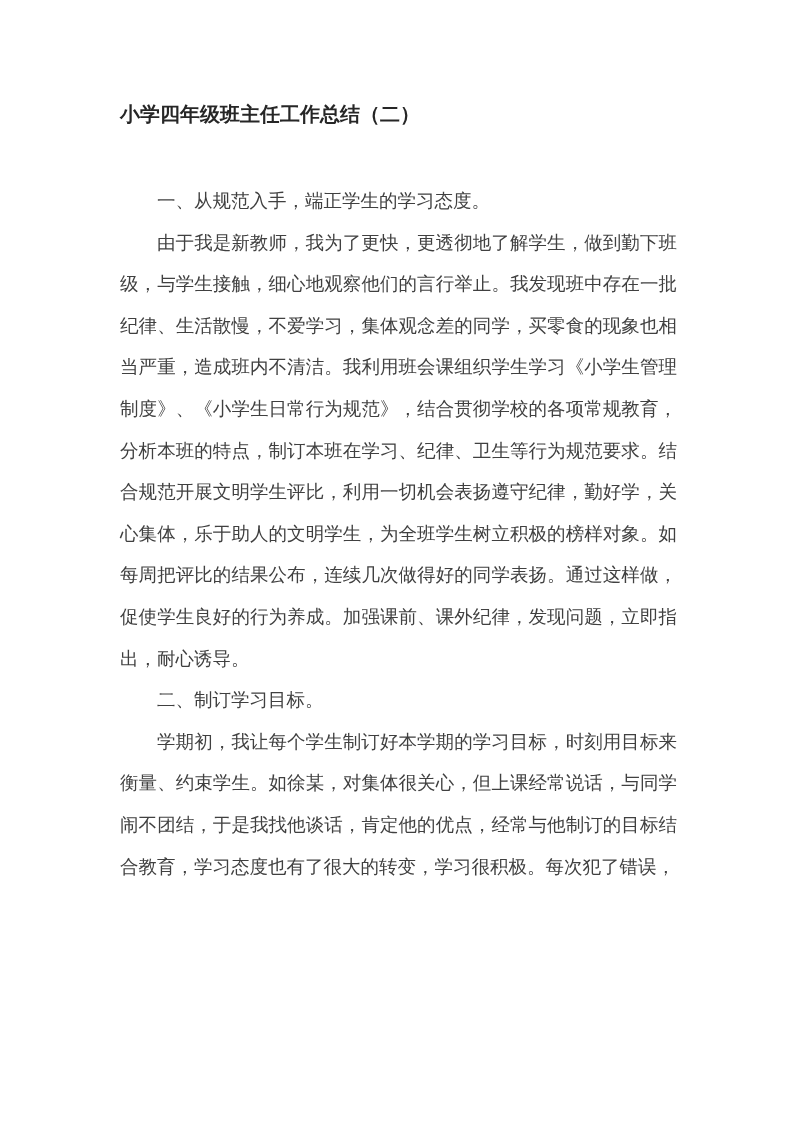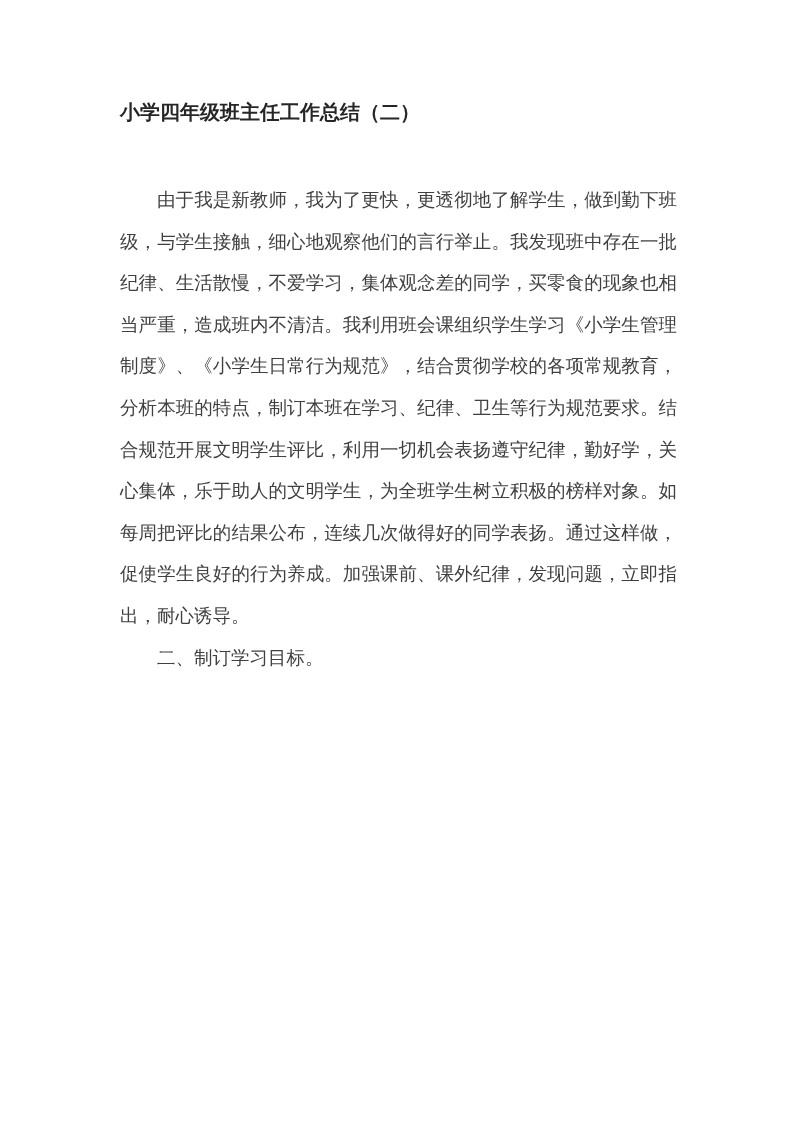--- a/index.html
+++ b/index.html
@@ -6,21 +6,21 @@
     margin: 0;
     padding: 0;
     background: #ffffff;
   }
   .page {
     position: relative;
     width: 732px;
     height: 1122px;
     background: #ffffff;
     overflow: hidden;
-    font-family: Liberation Mono, monospace;
+    font-family: Liberation Serif, serif;
   }
   .doc-title {
     position: absolute;
     left: 120px;
     top: 100px;
     margin: 0;
     font-size: 20px;
     line-height: 28px;
     font-weight: 700;
     color: #262626;
@@ -43,16 +43,18 @@
     text-indent: 2em;
   }
 </style>
 </head>
 <body>
 
 <div class="page">
   <h1 class="doc-title">小学四年级班主任工作总结（二）</h1>
 
   <div class="doc-body">
+    <p>一、从规范入手，端正学生的学习态度。</p>
     <p>由于我是新教师，我为了更快，更透彻地了解学生，做到勤下班级，与学生接触，细心地观察他们的言行举止。我发现班中存在一批纪律、生活散慢，不爱学习，集体观念差的同学，买零食的现象也相当严重，造成班内不清洁。我利用班会课组织学生学习《小学生管理制度》、《小学生日常行为规范》，结合贯彻学校的各项常规教育，分析本班的特点，制订本班在学习、纪律、卫生等行为规范要求。结合规范开展文明学生评比，利用一切机会表扬遵守纪律，勤好学，关心集体，乐于助人的文明学生，为全班学生树立积极的榜样对象。如每周把评比的结果公布，连续几次做得好的同学表扬。通过这样做，促使学生良好的行为养成。加强课前、课外纪律，发现问题，立即指出，耐心诱导。</p>
     <p>二、制订学习目标。</p>
+    <p>学期初，我让每个学生制订好本学期的学习目标，时刻用目标来衡量、约束学生。如徐某，对集体很关心，但上课经常说话，与同学闹不团结，于是我找他谈话，肯定他的优点，经常与他制订的目标结合教育，学习态度也有了很大的转变，学习很积极。每次犯了错误，</p>
   </div>
 </div>
 
 </body></html>

